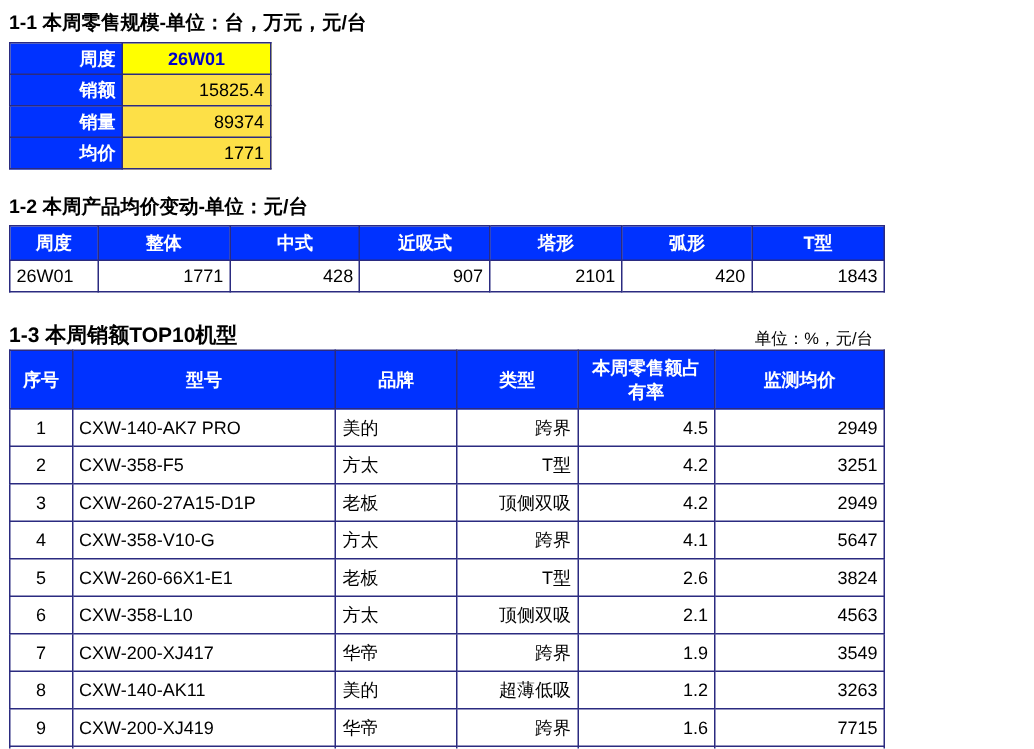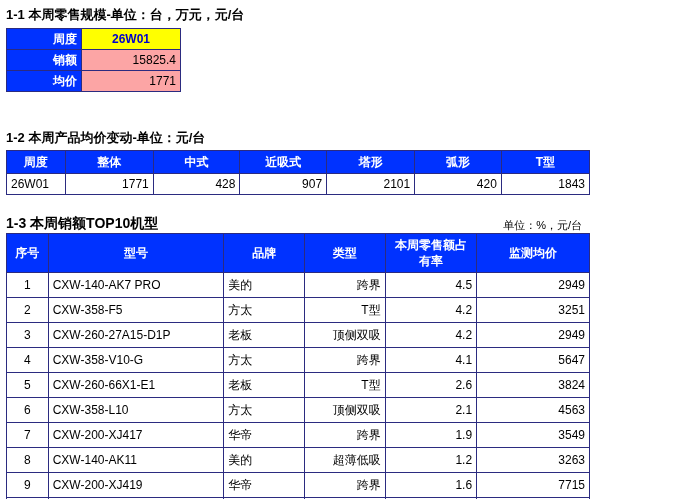--- a/index.html
+++ b/index.html
@@ -67,21 +67,21 @@
   #table1 td.rowhdr {
     background: #0032ff;
     color: #ffffff;
     font-weight: bold;
     text-align: right;
     width: 66px;
   }
   #table1 td.val {
     text-align: right;
     width: 90px;
-    background: #fca5a5;
+    background: #fde047;
   }
   #table1 td.valhdr {
     background: #ffff00;
     color: #0000cc;
     font-weight: bold;
     text-align: center;
     width: 90px;
   }
   
   #table2 {
@@ -131,20 +131,24 @@
     <tbody>
       <tr>
         <td class="rowhdr">周度</td>
         <td class="valhdr">26W01</td>
       </tr>
       <tr>
         <td class="rowhdr">销额</td>
         <td class="val">15825.4</td>
       </tr>
       <tr>
+        <td class="rowhdr">销量</td>
+        <td class="val">89374</td>
+      </tr>
+      <tr>
         <td class="rowhdr">均价</td>
         <td class="val">1771</td>
       </tr>
     </tbody>
   </table>
 
   <div class="section-title sec2-title">1-2 本周产品均价变动-单位：元/台</div>
 
   <table id="table2">
     <colgroup>

